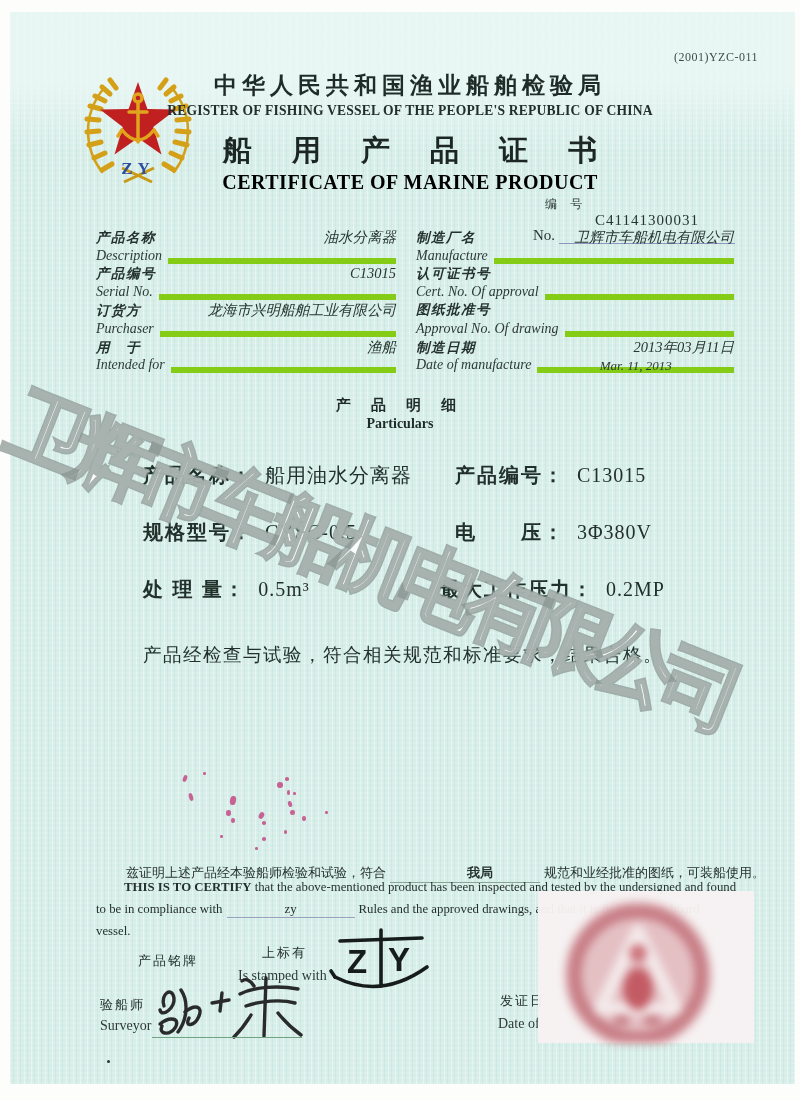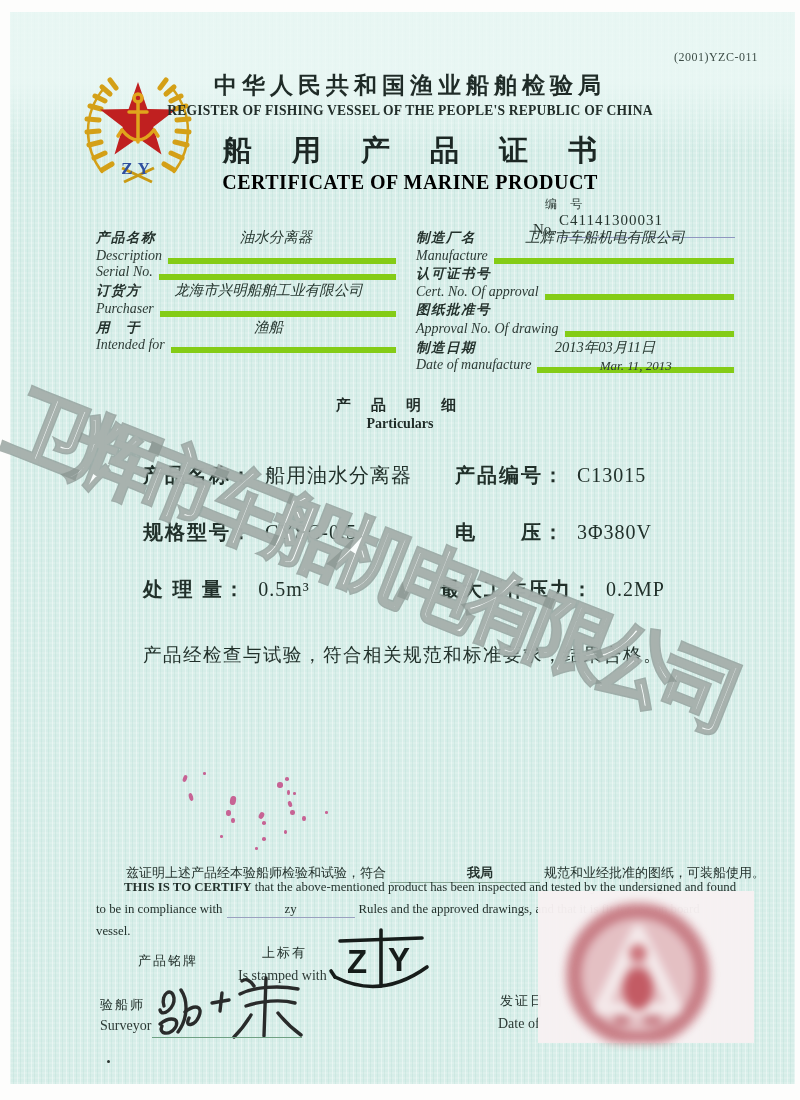--- a/index.html
+++ b/index.html
@@ -23,29 +23,29 @@
   .form-code { top:50px; right:42px; font-size:12px; color:#3d4d47; letter-spacing:.5px; }
 
   .authority-zh { top:70px; left:160px; width:500px; text-align:center; font-size:23px; font-weight:600; letter-spacing:5px; color:#1f2b27; }
   .authority-en { top:103px; left:140px; width:540px; text-align:center; font-size:14px; font-weight:bold; color:#222e2a; transform:scaleX(.97); letter-spacing:.2px; }
   .title-zh { top:131px; left:160px; width:500px; text-align:center; font-size:29px; font-weight:bold; letter-spacing:16px; text-indent:16px; color:#1c2724; }
   .title-en { top:171px; left:140px; width:540px; text-align:center; font-size:20px; font-weight:bold; letter-spacing:.5px; color:#000000; }
 
   .certno-label { top:196px; left:545px; font-size:12px; letter-spacing:5px; color:#2a3833; }
   .certno-row { top:212px; left:533px; width:202px; display:flex; align-items:flex-end; font-size:15px; color:#26352f; }
   .certno-row .lbl { margin-right:4px; }
-  .certno-row .line { flex:1; border-bottom:1px solid #8f96c0; text-align:left; font-size:15px; letter-spacing:1px; padding-bottom:8px; }
+  .certno-row .line { flex:1; border-bottom:1px solid #8f96c0; text-align:center; font-size:15px; letter-spacing:1px; padding-bottom:14px; }
 
   .fields { top:228px; }
   .fcol-left { left:96px; width:300px; }
   .fcol-right { left:416px; width:318px; }
   .field { margin-bottom:1px;font-style:italic; }
   .zh-row { display:flex; align-items:baseline; height:20px; }
   .zh-label { font-size:13.5px; font-weight:600; letter-spacing:1.5px; color:#24322d; white-space:nowrap; }
-  .zh-value { flex:1; text-align:center; font-size:14.5px; color:#273730; white-space:nowrap; }
+  .zh-value { flex:1; text-align:right; font-size:14.5px; color:#273730; white-space:nowrap; }
   .en-row { display:flex; align-items:flex-end; height:15.5px; }
   .en-label { font-size:14px; color:#2c3a35; white-space:nowrap; padding-right:6px; }
   .u-line { flex:1; border-bottom:6px solid #84cc16; text-align:center; font-size:13px; color:#2c3a35; height:15px; }
 
   .part-title-zh { top:396px; left:250px; width:300px; text-align:center; font-size:15px; font-weight:bold; letter-spacing:8px; color:#1f2b27; }
   .part-title-en { top:416px; left:250px; width:300px; text-align:center; font-size:14px; font-weight:bold; color:#1f2b27; }
 
   .prow { height:30px; font-size:20px; color:#21302a; white-space:nowrap; }
   .prow .plabel { font-weight:600; letter-spacing:2px; font-family:"Liberation Sans","DejaVu Sans",sans-serif; }
   .prow .pvalue { margin-left:12px; letter-spacing:1px; }
@@ -146,20 +146,24 @@
       <div class="zh-row">
           <span class="zh-label">产品名称</span>
           <span class="zh-value">油水分离器</span>
         </div>
       <div class="en-row">
           <span class="en-label">Description</span>
           <span class="u-line"></span>
         </div>
     </div>
     <div class="field">
+      <div class="zh-row">
+          <span class="zh-label">产品编号</span>
+          <span class="zh-value serif">C13015</span>
+        </div>
       <div class="en-row">
           <span class="en-label">Serial No.</span>
           <span class="u-line"></span>
         </div>
     </div>
     <div class="field">
       <div class="zh-row">
           <span class="zh-label">订货方</span>
           <span class="zh-value">龙海市兴明船舶工业有限公司</span>
         </div>

